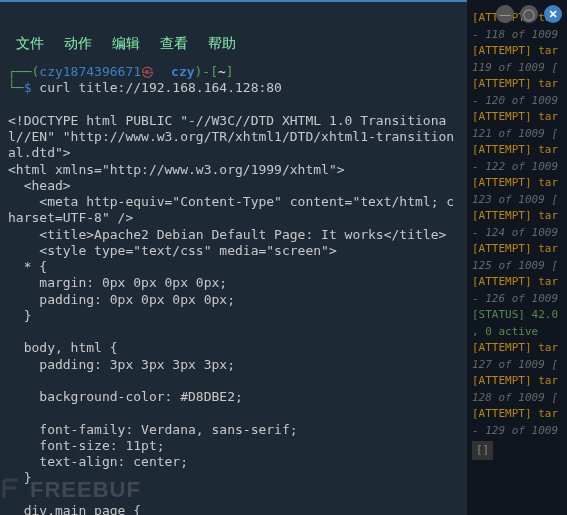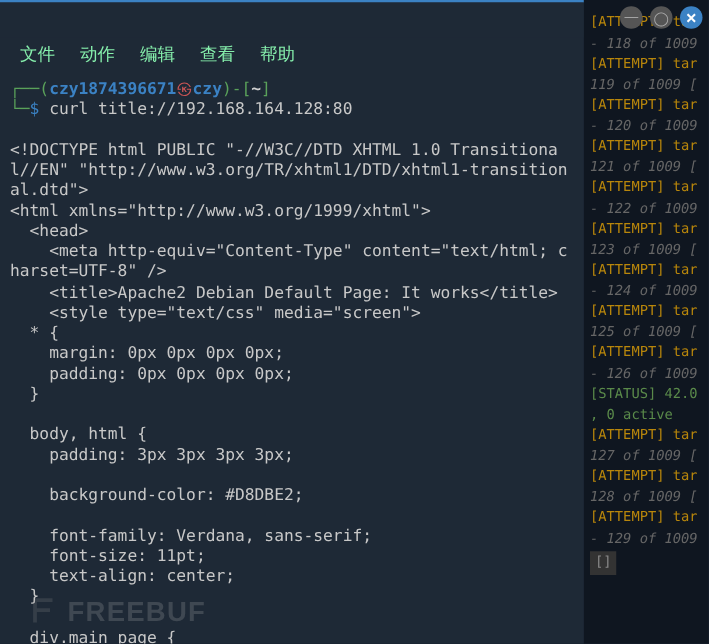--- a/index.html
+++ b/index.html
@@ -89,31 +89,31 @@
   padding: 6px 8px;
   font-size: 13px;
   line-height: 1.25;
   white-space: pre-wrap;
   word-break: break-all;
   position: relative;
   overflow: hidden;
 }
 .prompt-line1 { color: #3b82c4; }
 .prompt-open { color: #5aa15a; }
-.prompt-user { color: #3b82c4; font-weight: bold; }
+.prompt-user { color: #3b82c4; font-weight: normal; }
 .prompt-at { color: #cc5555; }
-.prompt-host { color: #3b82c4; font-weight: bold; }
+.prompt-host { color: #3b82c4; font-weight: bold; margin-left: 17px; }
 .prompt-tilde { color: #d0d0d0; font-weight: bold; }
 .prompt-dollar { color: #3b82c4; }
 .cmd { color: #c8c8c8; }
 .output { color: #c8c8c8; }
 
 .watermark {
   position: absolute;
-  left: 24px;
+  left: 0;
   bottom: 12px;
   font-family: sans-serif;
   font-size: 22px;
   font-weight: bold;
   color: rgba(180,180,180,0.22);
   letter-spacing: 1px;
   display: flex;
   align-items: center;
 }
 .watermark svg { margin-right: 4px; opacity: 0.22; }

